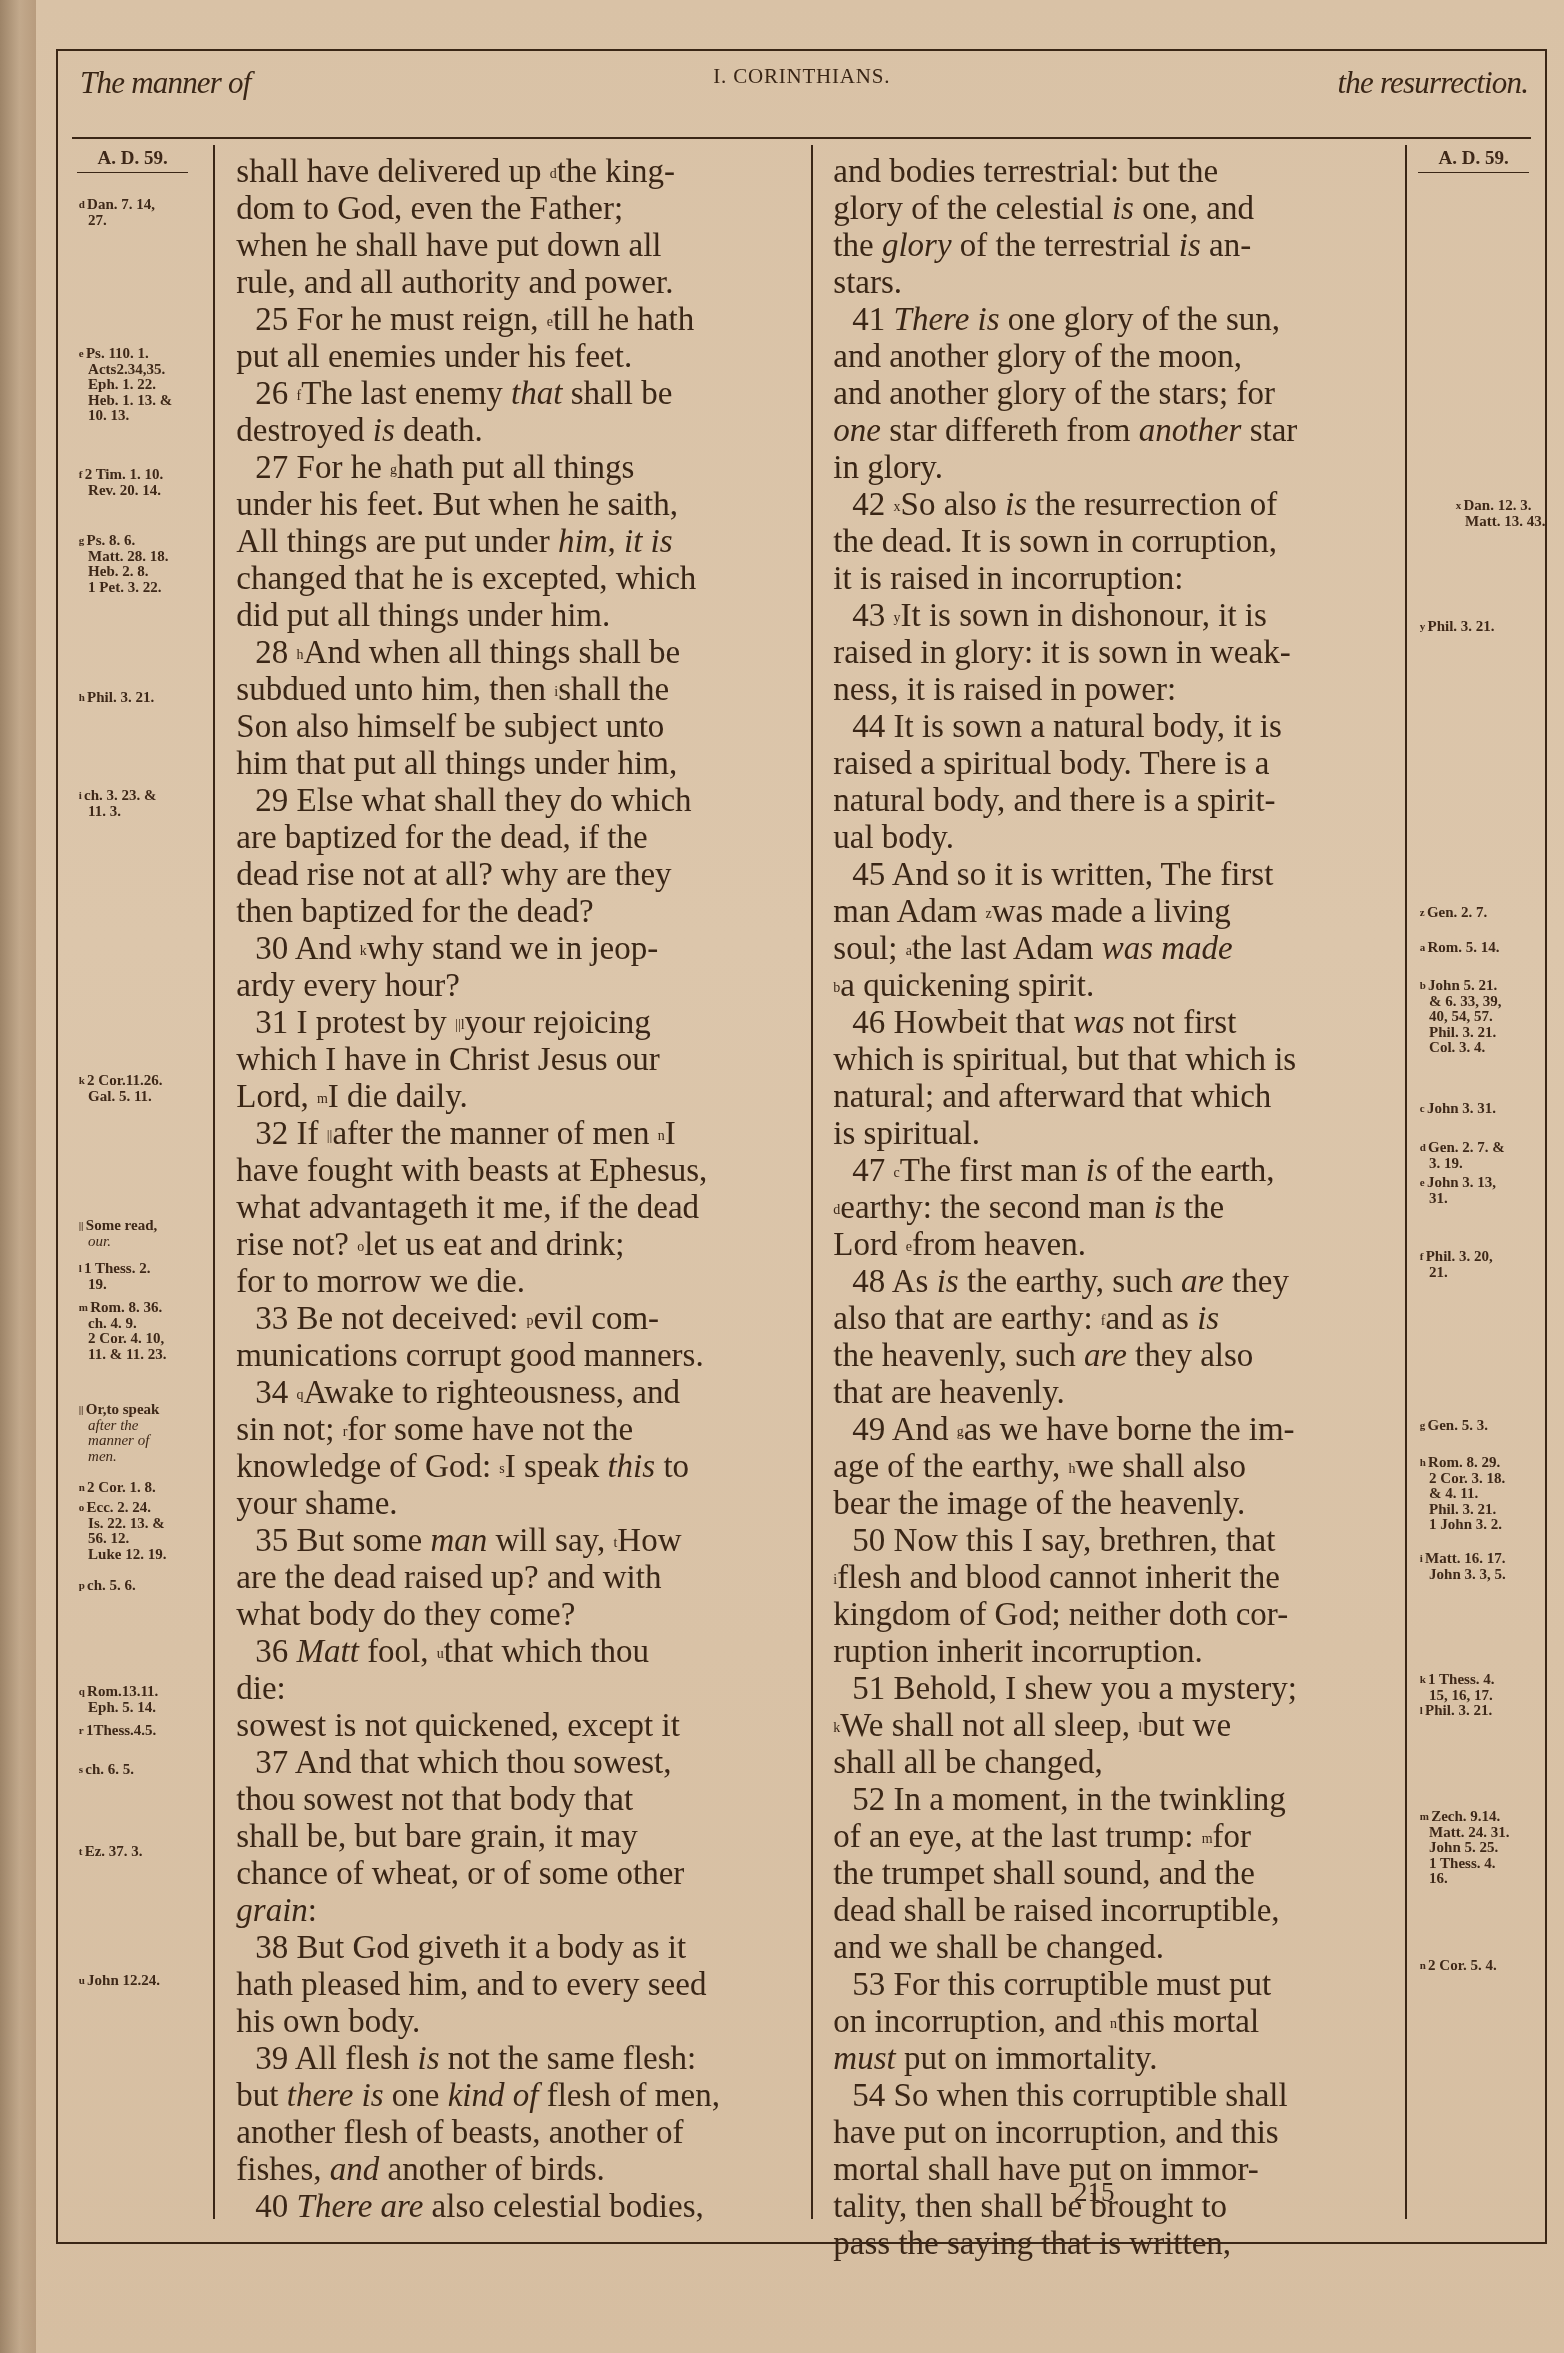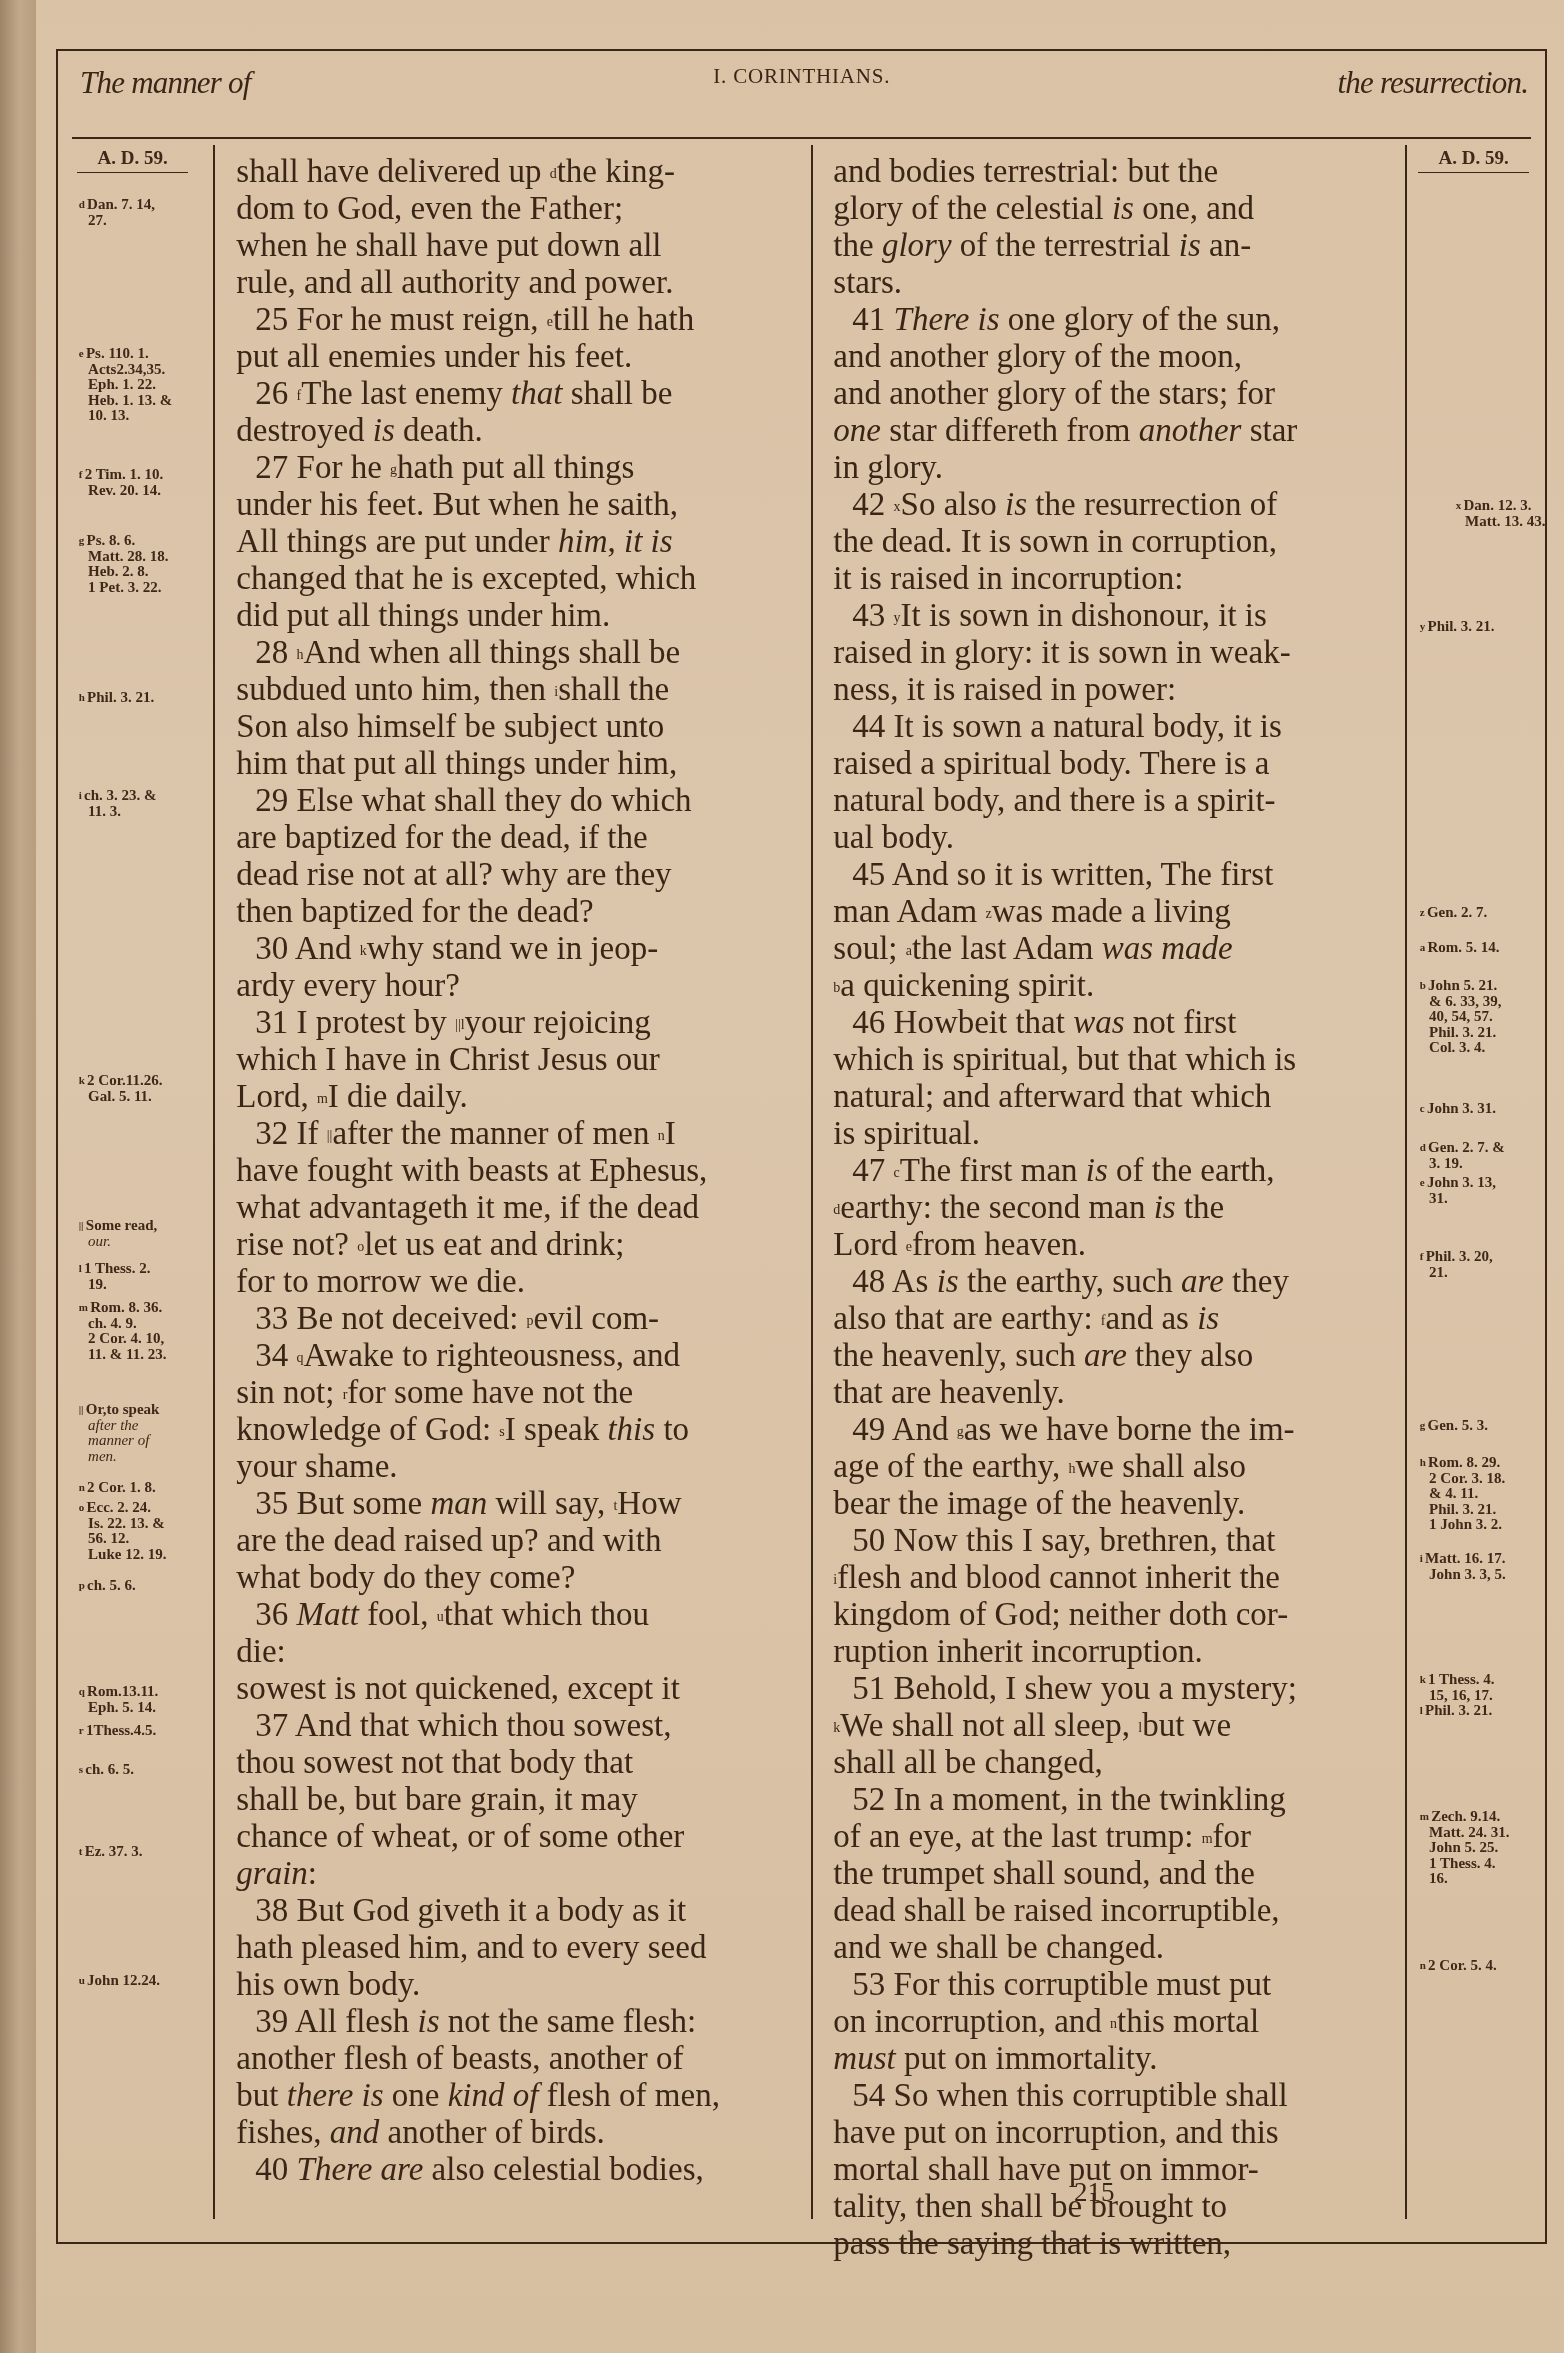--- a/index.html
+++ b/index.html
@@ -190,41 +190,42 @@
         <div class="line">ardy every hour?</div>
         <div class="line ind">31 I protest by <sup>||l</sup>your rejoicing</div>
         <div class="line">which I have in Christ Jesus our</div>
         <div class="line">Lord, <sup>m</sup>I die daily.</div>
         <div class="line ind">32 If <sup>||</sup>after the manner of men <sup>n</sup>I</div>
         <div class="line">have fought with beasts at Ephesus,</div>
         <div class="line">what advantageth it me, if the dead</div>
         <div class="line">rise not? <sup>o</sup>let us eat and drink;</div>
         <div class="line">for to morrow we die.</div>
         <div class="line ind">33 Be not deceived: <sup>p</sup>evil com-</div>
+        <div class="line">munications corrupt good manners.</div>
         <div class="line ind">34 <sup>q</sup>Awake to righteousness, and</div>
         <div class="line">sin not; <sup>r</sup>for some have not the</div>
         <div class="line">knowledge of God: <sup>s</sup>I speak <i>this</i> to</div>
         <div class="line">your shame.</div>
         <div class="line ind">35 But some <i>man</i> will say, <sup>t</sup>How</div>
         <div class="line">are the dead raised up? and with</div>
         <div class="line">what body do they come?</div>
         <div class="line ind">36 <i>Matt</i> fool, <sup>u</sup>that which thou</div>
         <div class="line">die:</div>
         <div class="line">sowest is not quickened, except it</div>
         <div class="line ind">37 And that which thou sowest,</div>
         <div class="line">thou sowest not that body that</div>
         <div class="line">shall be, but bare grain, it may</div>
         <div class="line">chance of wheat, or of some other</div>
         <div class="line"><i>grain</i>:</div>
         <div class="line ind">38 But God giveth it a body as it</div>
         <div class="line">hath pleased him, and to every seed</div>
         <div class="line">his own body.</div>
         <div class="line ind">39 All flesh <i>is</i> not the same flesh:</div>
+        <div class="line">but <i>there is</i> one <i>kind of</i> flesh of men,</div>
         <div class="line">another flesh of beasts, another of</div>
-        <div class="line">but <i>there is</i> one <i>kind of</i> flesh of men,</div>
         <div class="line">fishes, <i>and</i> another of birds.</div>
         <div class="line ind">40 <i>There are</i> also celestial bodies,</div>
       </div>
     <div class="vrule" style="left:753px"></div>
     <div class="text-col col2">
         <div class="line">and bodies terrestrial: but the</div>
         <div class="line">glory of the celestial <i>is</i> one, and</div>
         <div class="line">the <i>glory</i> of the terrestrial <i>is</i> an-</div>
         <div class="line">stars.</div>
         <div class="line ind">41 <i>There is</i> one glory of the sun,</div>

